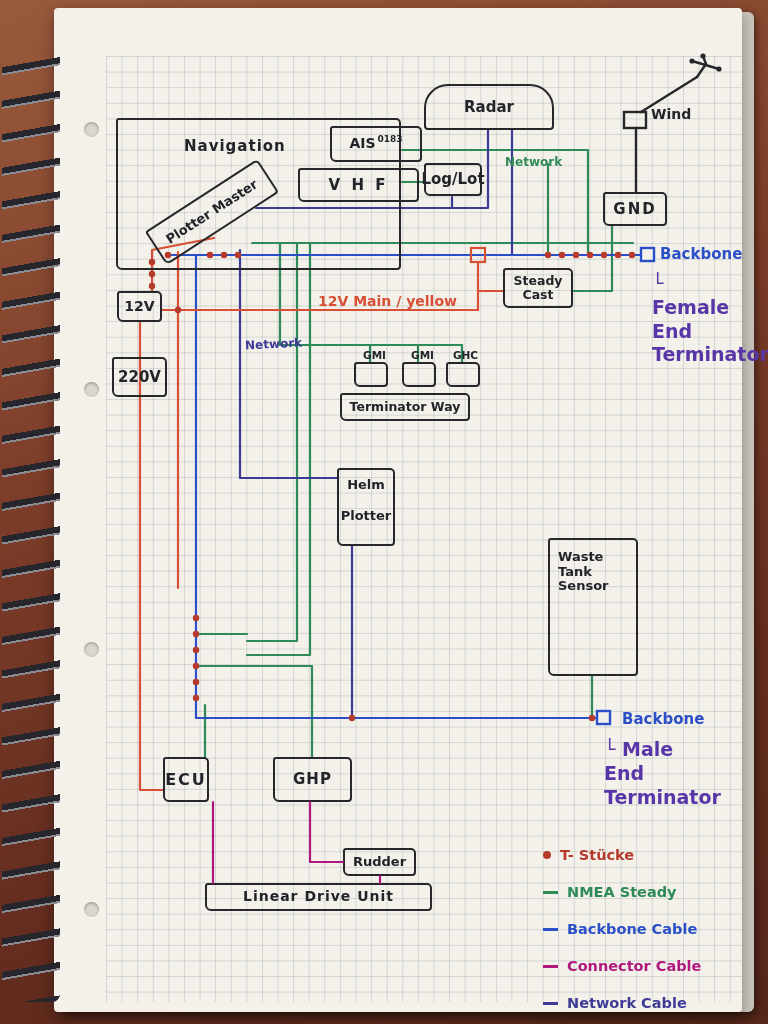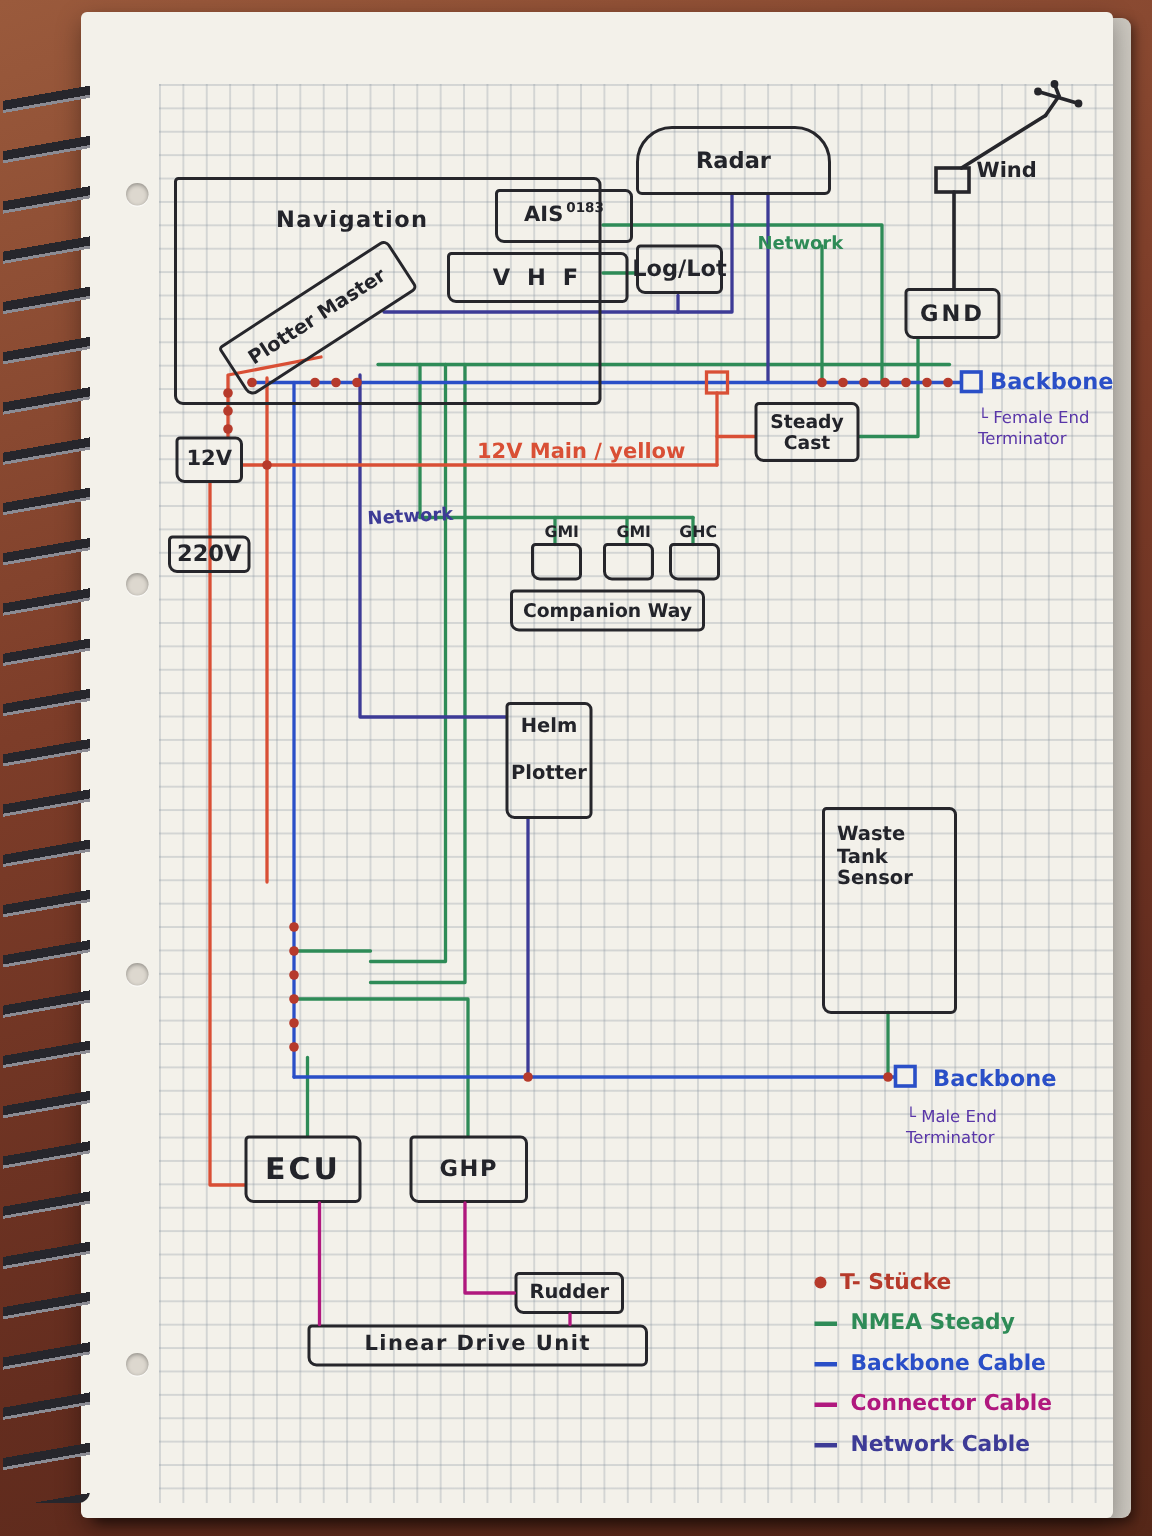--- a/index.html
+++ b/index.html
@@ -38,25 +38,25 @@
     display:flex;align-items:center;justify-content:center;text-align:center;
     color:#23242a;font-weight:700;font-size:14px;line-height:1.12;background:transparent;}
   .lbl{font-weight:700;color:#23242a}
   .txt-green{color:#2e8b57}
   .txt-indigo{color:#3d3b96}
   .txt-red{color:#d94f35}
   .txt-blue{color:#2a4fc7}
   .txt-purple{color:#5936a8}
   sup.model{font-size:9px;position:relative;top:-5px;margin-left:2px}
   .gmi-lab{position:absolute;top:-14px;left:0;width:100%;text-align:right;font-size:10.5px;font-weight:700;color:#23242a}
-  .legend{position:absolute;left:543px;top:846px;display:flex;flex-direction:column;gap:9px;font-size:14.5px;font-weight:700;}
+  .legend{position:absolute;left:543px;top:846px;display:flex;flex-direction:column;gap:19px;font-size:14.5px;font-weight:700;}
   .lg-row{display:flex;align-items:center;gap:9px;height:18px}
   .lg-dot{width:8px;height:8px;border-radius:50%;background:#b63a2b;flex:0 0 auto}
   .lg-line{width:15px;height:3px;flex:0 0 auto}
-  .terml{font-size:11px;font-weight:400;line-height:1.25}
+  .terml{font-size:19px;font-weight:700;line-height:1.25}
 </style>
 </head>
 <body>
 
 <div class="scene">
   <div class="pages-stack"></div>
   <div class="page"></div>
   <div class="grid"></div>
   <div class="spiral"></div>
   <div class="hole" style="left:84px;top:122px"></div>
@@ -172,43 +172,43 @@
   </div>
   <div class="box" style="left:603px;top:192px;width:64px;height:34px;font-size:15px;letter-spacing:2px">
     <span>GND</span>
   </div>
   <div class="box" style="left:503px;top:268px;width:70px;height:40px;font-size:12.5px">
     <span style="width:50px">Steady Cast</span>
   </div>
   <div class="box" style="left:117px;top:291px;width:45px;height:31px;font-size:14px">
     <span>12V</span>
   </div>
-  <div class="box" style="left:112px;top:357px;width:55px;height:25px;font-size:15px">
+  <div class="box" style="left:112px;top:357px;width:55px;height:40px;font-size:15px">
     <span>220V</span>
   </div>
   <div class="box" style="left:354px;top:362px;width:34px;height:25px">
     <span class="gmi-lab">GMI</span>
   </div>
   <div class="box" style="left:402px;top:362px;width:34px;height:25px">
     <span class="gmi-lab">GMI</span>
   </div>
   <div class="box" style="left:446px;top:362px;width:34px;height:25px">
     <span class="gmi-lab">GHC</span>
   </div>
   <div class="box" style="left:340px;top:393px;width:130px;height:28px;font-size:12.5px">
-    <span>Companion Way</span>
+    <span>Terminator Way</span>
   </div>
   <div class="box" style="left:337px;top:468px;width:58px;height:78px;flex-direction:column;justify-content:flex-start;padding-top:8px;gap:16px;font-size:13px">
     <span>Helm</span>
     <span>Plotter</span>
   </div>
   <div class="box" style="left:548px;top:538px;width:90px;height:138px;align-items:flex-start;justify-content:flex-start;padding:10px 8px;font-size:13px;text-align:left">
     <span style="width:52px">Waste Tank Sensor</span>
   </div>
-  <div class="box" style="left:163px;top:757px;width:78px;height:45px;font-size:20px;letter-spacing:2px">
+  <div class="box" style="left:163px;top:757px;width:46px;height:45px;font-size:16px;letter-spacing:2px">
     <span>ECU</span>
   </div>
   <div class="box" style="left:273px;top:757px;width:79px;height:45px;font-size:15px;letter-spacing:1px">
     <span>GHP</span>
   </div>
   <div class="box" style="left:343px;top:848px;width:73px;height:28px;font-size:13px">
     <span>Rudder</span>
   </div>
   <div class="box" style="left:205px;top:883px;width:227px;height:28px;font-size:14px;letter-spacing:1px">
     <span>Linear Drive Unit</span>

